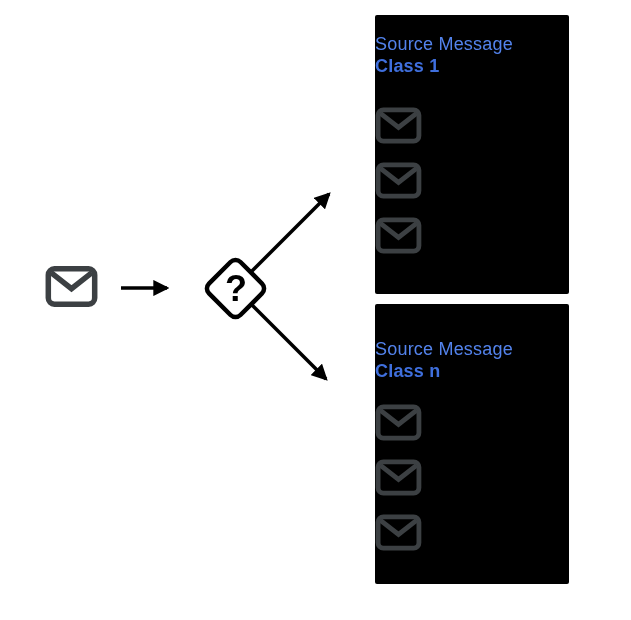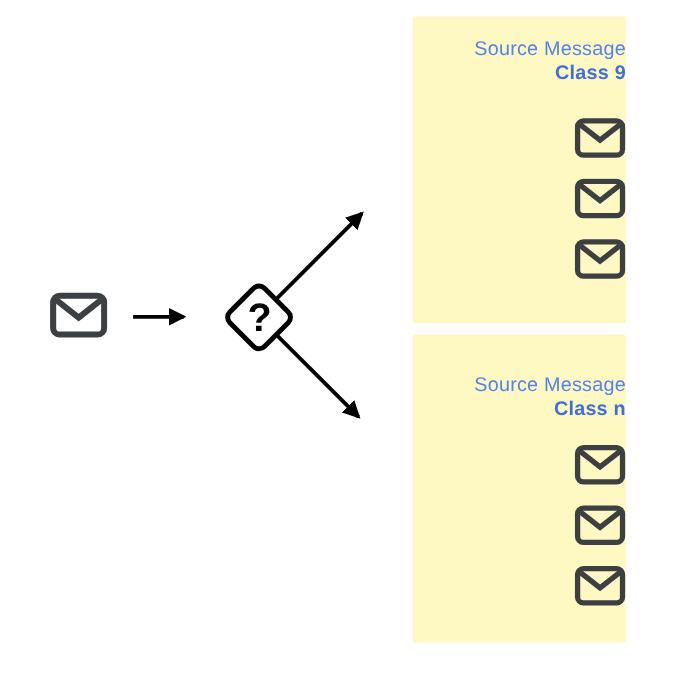--- a/index.html
+++ b/index.html
@@ -27,26 +27,27 @@
     left: 45px;
     top: 265px;
     width: 53px;
     height: 43px;
     color: #3c4043;
   }
   .panel {
     position: absolute;
     left: 375px;
     width: 194px;
-    background: #fef9c3;
+    background: #000000;
     border-radius: 2px;
     box-sizing: border-box;
     display: flex;
     flex-direction: column;
-    align-items: flex-end;
+    align-items: flex-start;
+    text-decoration: underline;
   }
   .panel-1 { top: 15px;  height: 279px; padding-top: 18px; }
   .panel-2 { top: 304px; height: 280px; padding-top: 34px; }
   .panel-title {
     font-size: 18px;
     line-height: 22px;
     color: #5383ec;
     text-align: center;
     letter-spacing: 0.2px;
   }
@@ -106,21 +107,21 @@
     <rect x="213.25" y="266.25" width="44.5" height="44.5" rx="7" transform="rotate(45 235.5 288.5)" fill="#ffffff" stroke="#000000" stroke-width="4.5"></rect>
     <text class="decision-q" x="236" y="301" text-anchor="middle">?</text>
   </svg>
 
   <svg class="input-envelope" viewBox="0 0 48 38">
     <use href="#env-symbol"></use>
   </svg>
 
   <div class="panel panel-1">
     <div class="panel-title">Source Message</div>
-    <div class="panel-class">Class 9</div>
+    <div class="panel-class">Class 1</div>
     <div class="env-stack">
       <svg class="env-icon" viewBox="0 0 48 38">
           <use href="#env-symbol"></use>
         </svg>
       <svg class="env-icon" viewBox="0 0 48 38">
           <use href="#env-symbol"></use>
         </svg>
       <svg class="env-icon" viewBox="0 0 48 38">
           <use href="#env-symbol"></use>
         </svg>

